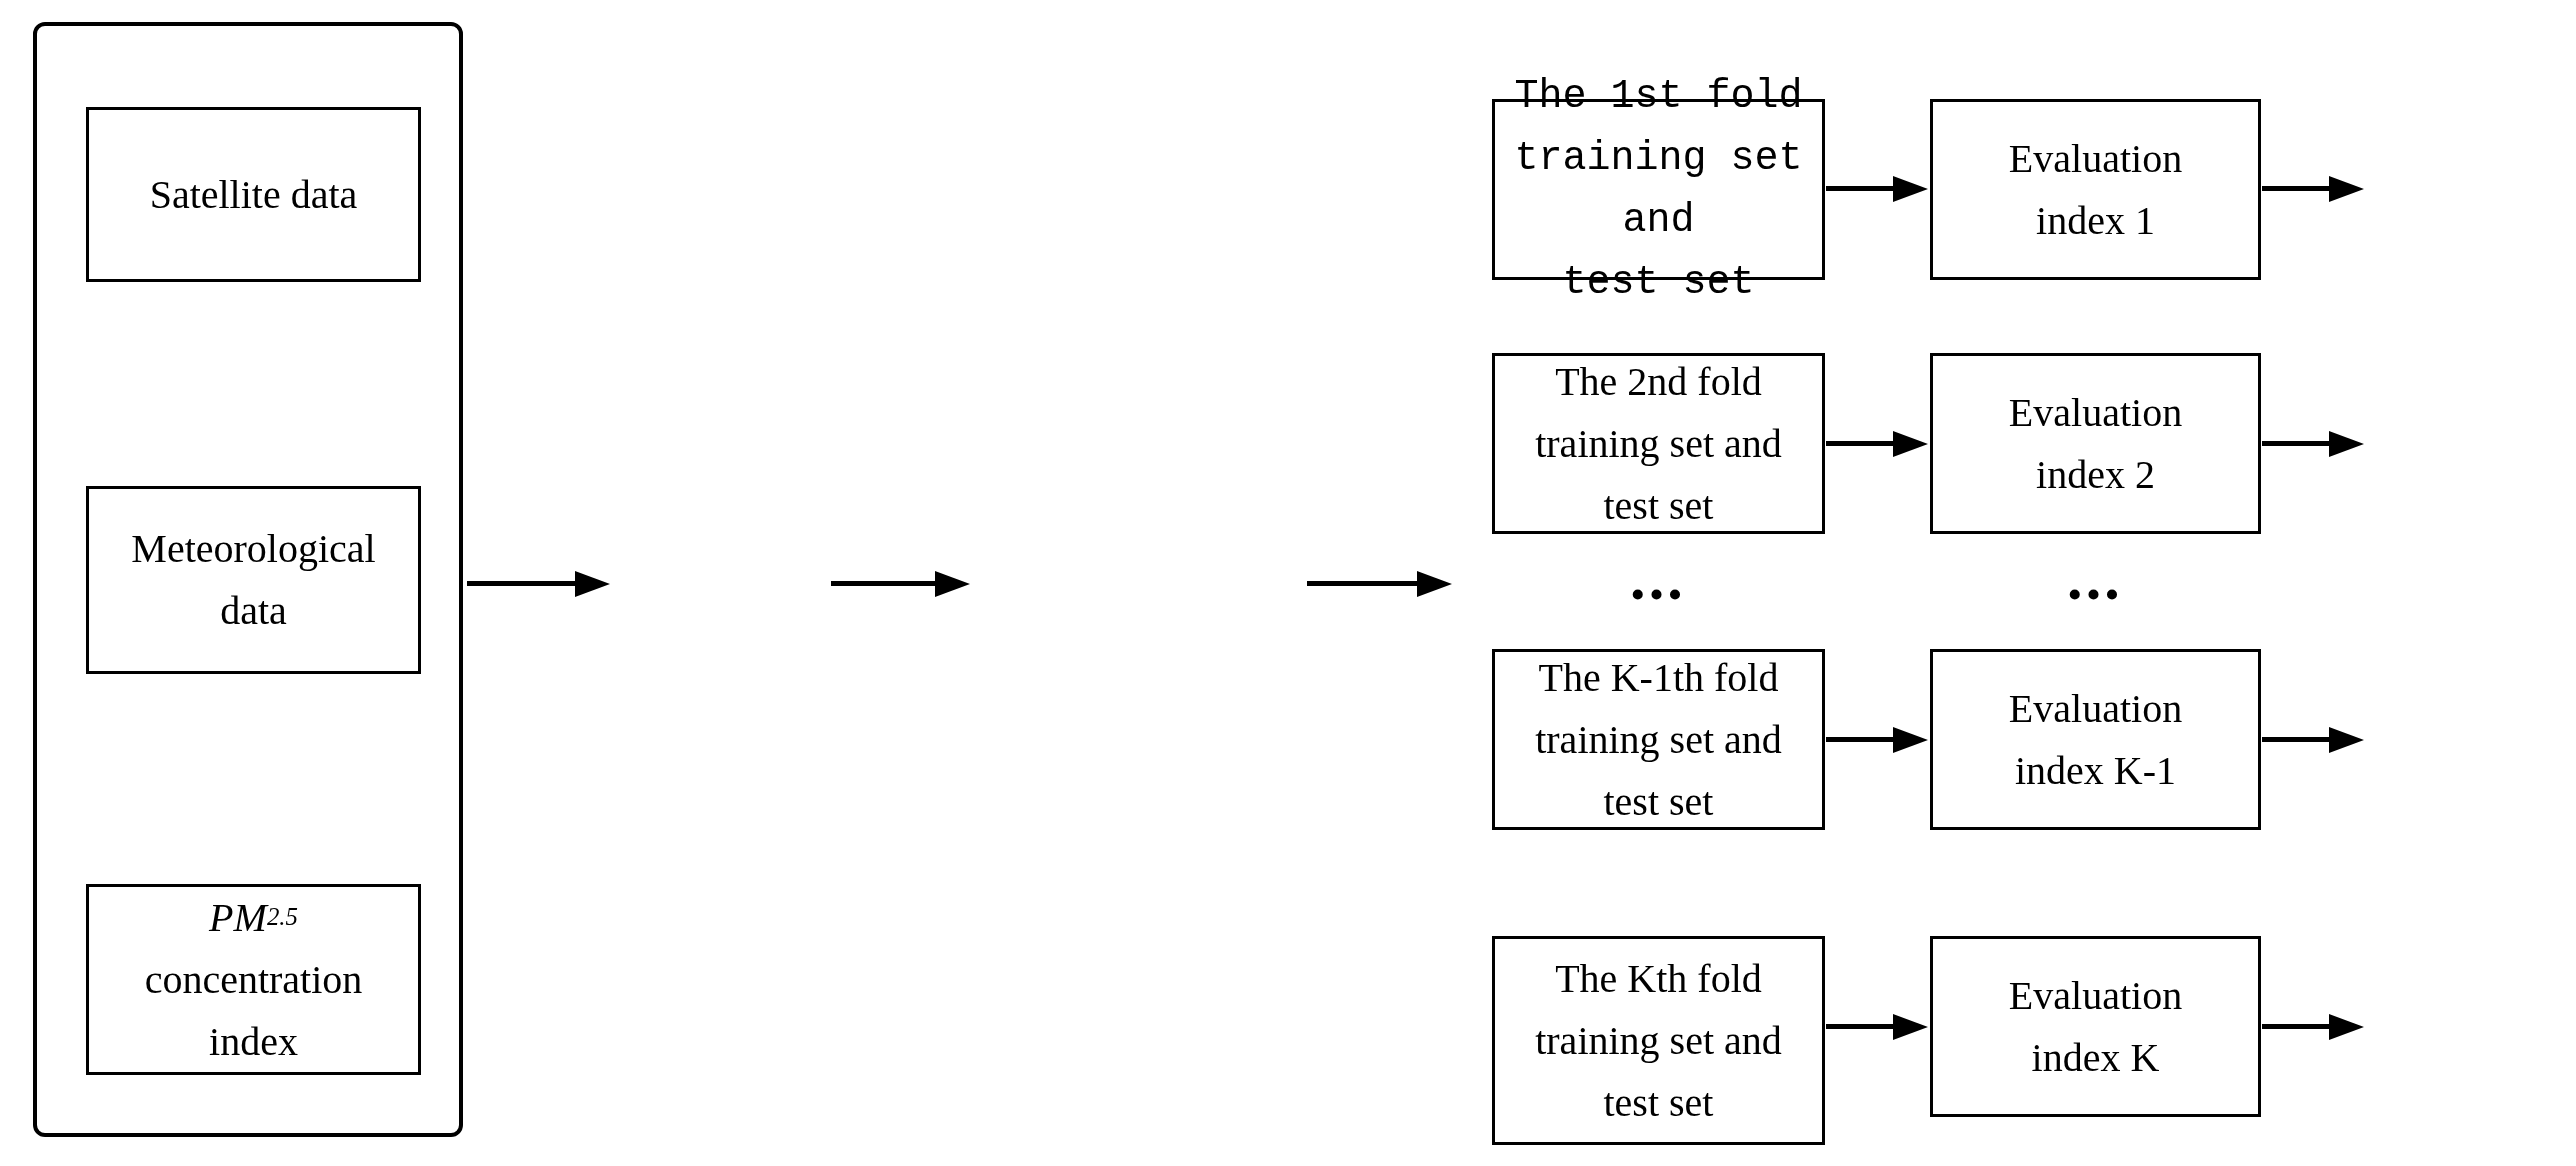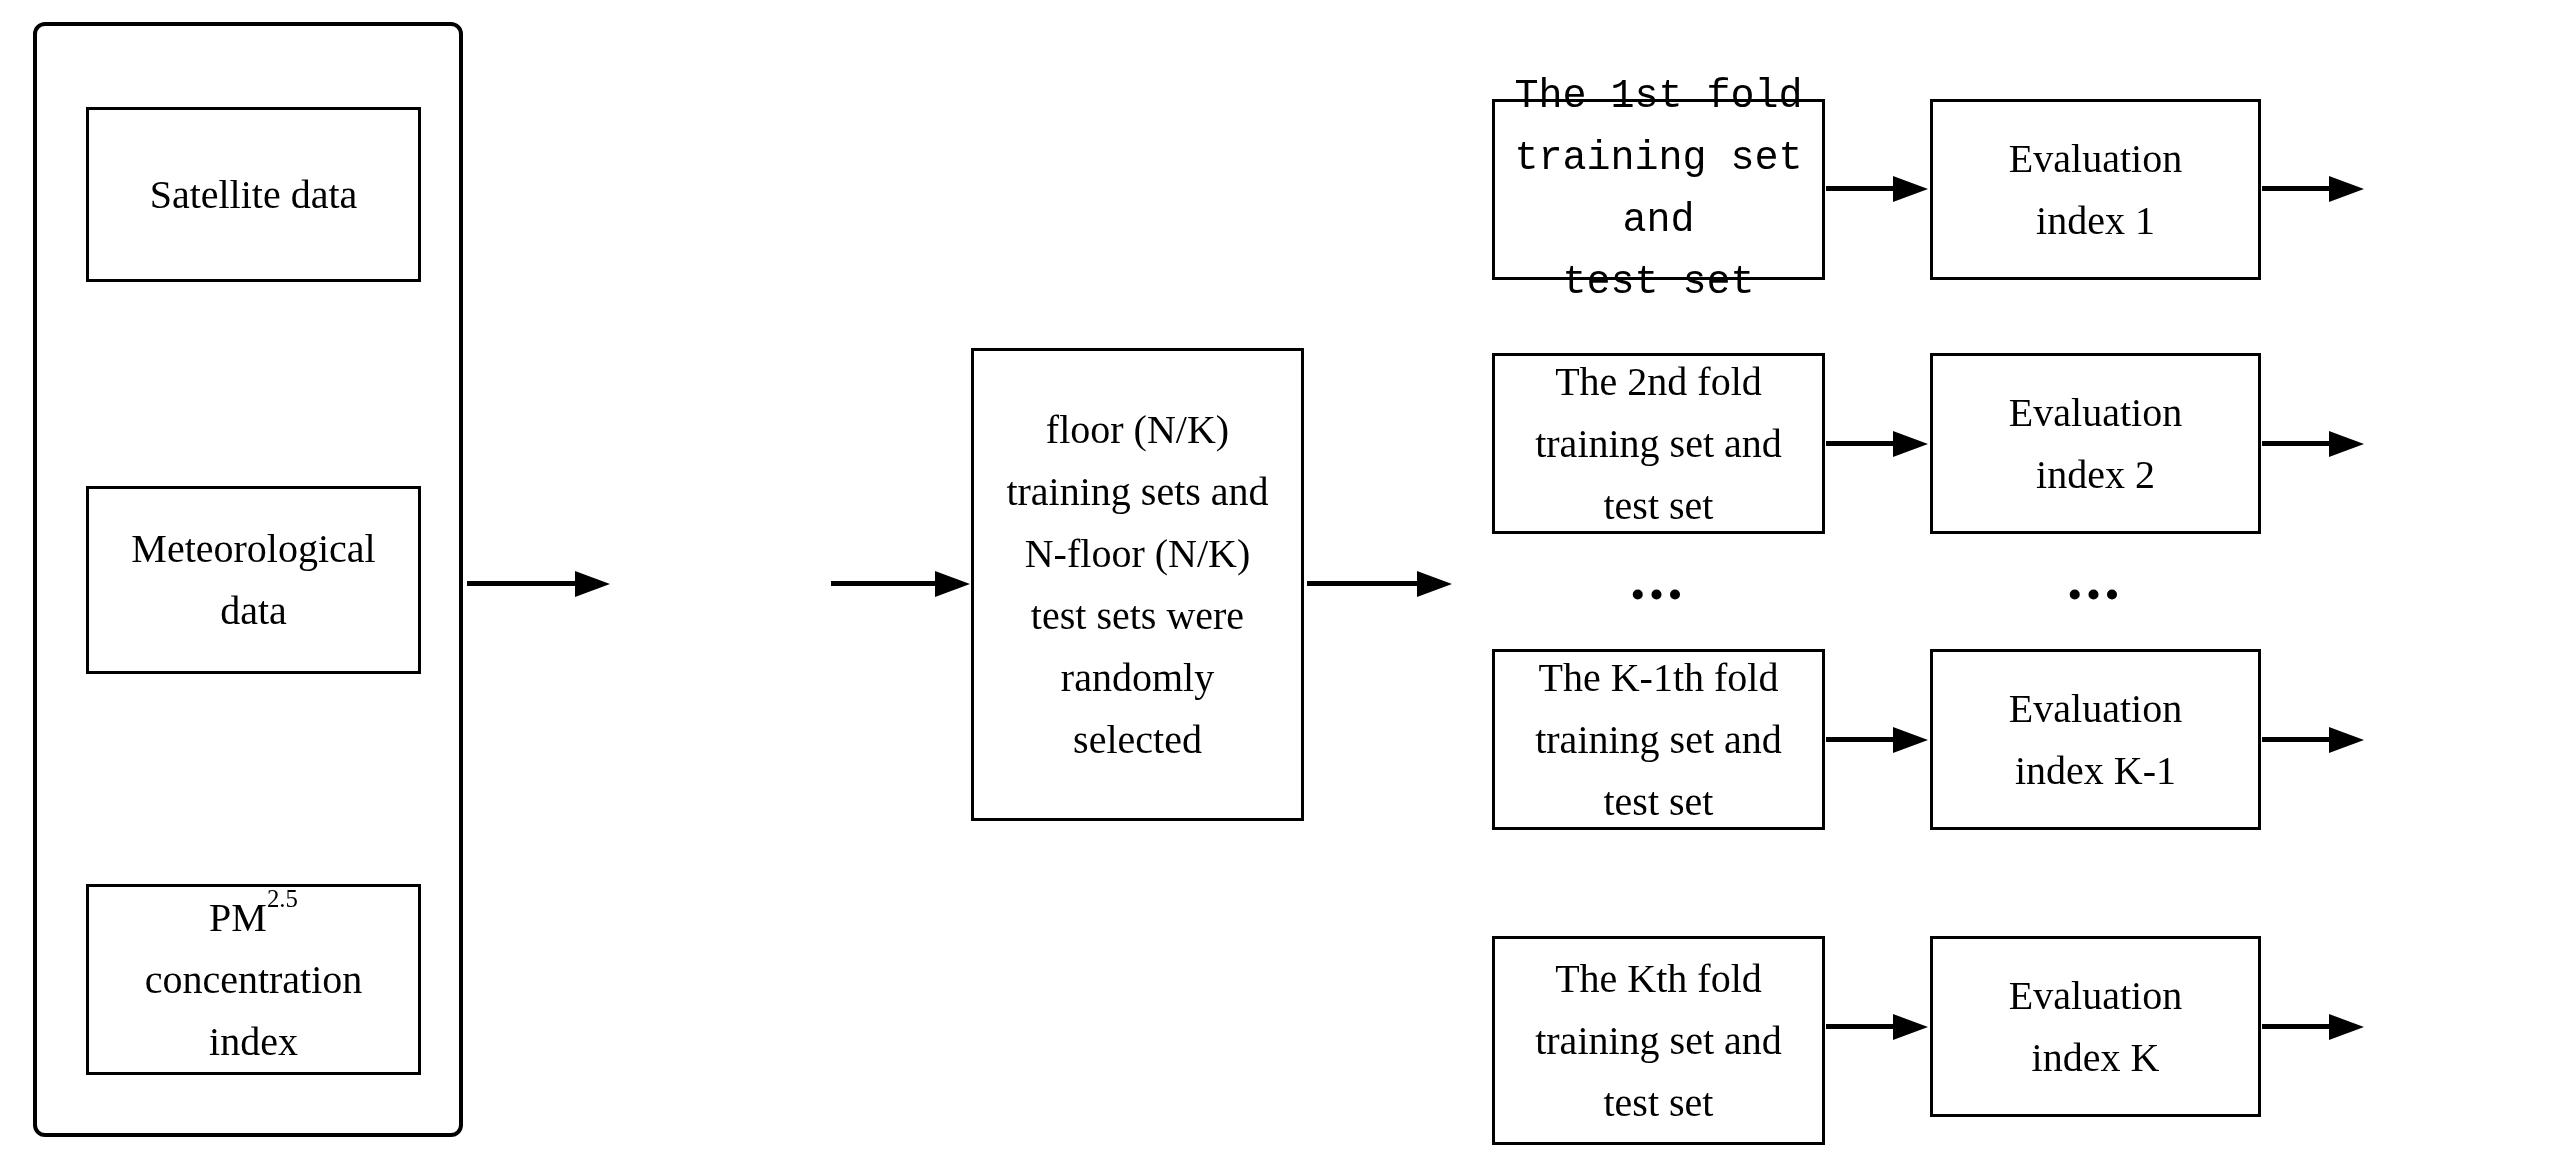--- a/index.html
+++ b/index.html
@@ -46,21 +46,21 @@
     border-top: 13.5px solid transparent;
     border-bottom: 13.5px solid transparent;
   }
   .ellipsis {
     position: absolute;
     transform: translate(-50%, -62%);
     font-weight: bold;
     font-size: 62px;
     letter-spacing: 3.2px;
   }
-  .pm-top { display: inline-flex; align-items: flex-start; }
+  .pm-top { display: inline-flex; align-items: center; font-style: italic; }
   .pm-top sub { font-size: 0.62em; line-height: 1; }
 </style>
 </head>
 <body>
 
 <div class="canvas">
 
   <div class="group" style="left:33px; top:22px; width:430px; height:1115px;">
     <div class="box pre" style="left:49px; top:81px; width:335px; height:175px;">Satellite data</div>
     <div class="box pre" style="left:49px; top:460px; width:335px; height:188px;">Meteorological
@@ -69,26 +69,20 @@
       <div class="pm-top">
         <span>PM</span>
           <sub>2.5</sub>
       </div>
       <div class="pre">concentration
 index</div>
     </div>
   </div>
 
 
-  <div class="box pre" style="left:971px; top:348px; width:333px; height:473px;">floor (N/K)
-training sets and
-N-floor (N/K)
-test sets were
-randomly
-selected</div>
 
   <div class="box pre" style="left:1492px; top:99px; width:333px; height:181px;font-family:Liberation Mono, monospace;">The 1st fold
 training set and
 test set</div>
   <div class="box pre" style="left:1492px; top:353px; width:333px; height:181px;">The 2nd fold
 training set and
 test set</div>
   <div class="ellipsis" style="left:1658px; top:587px;">...</div>
   <div class="box pre" style="left:1492px; top:649px; width:333px; height:181px;">The K-1th fold
 training set and

